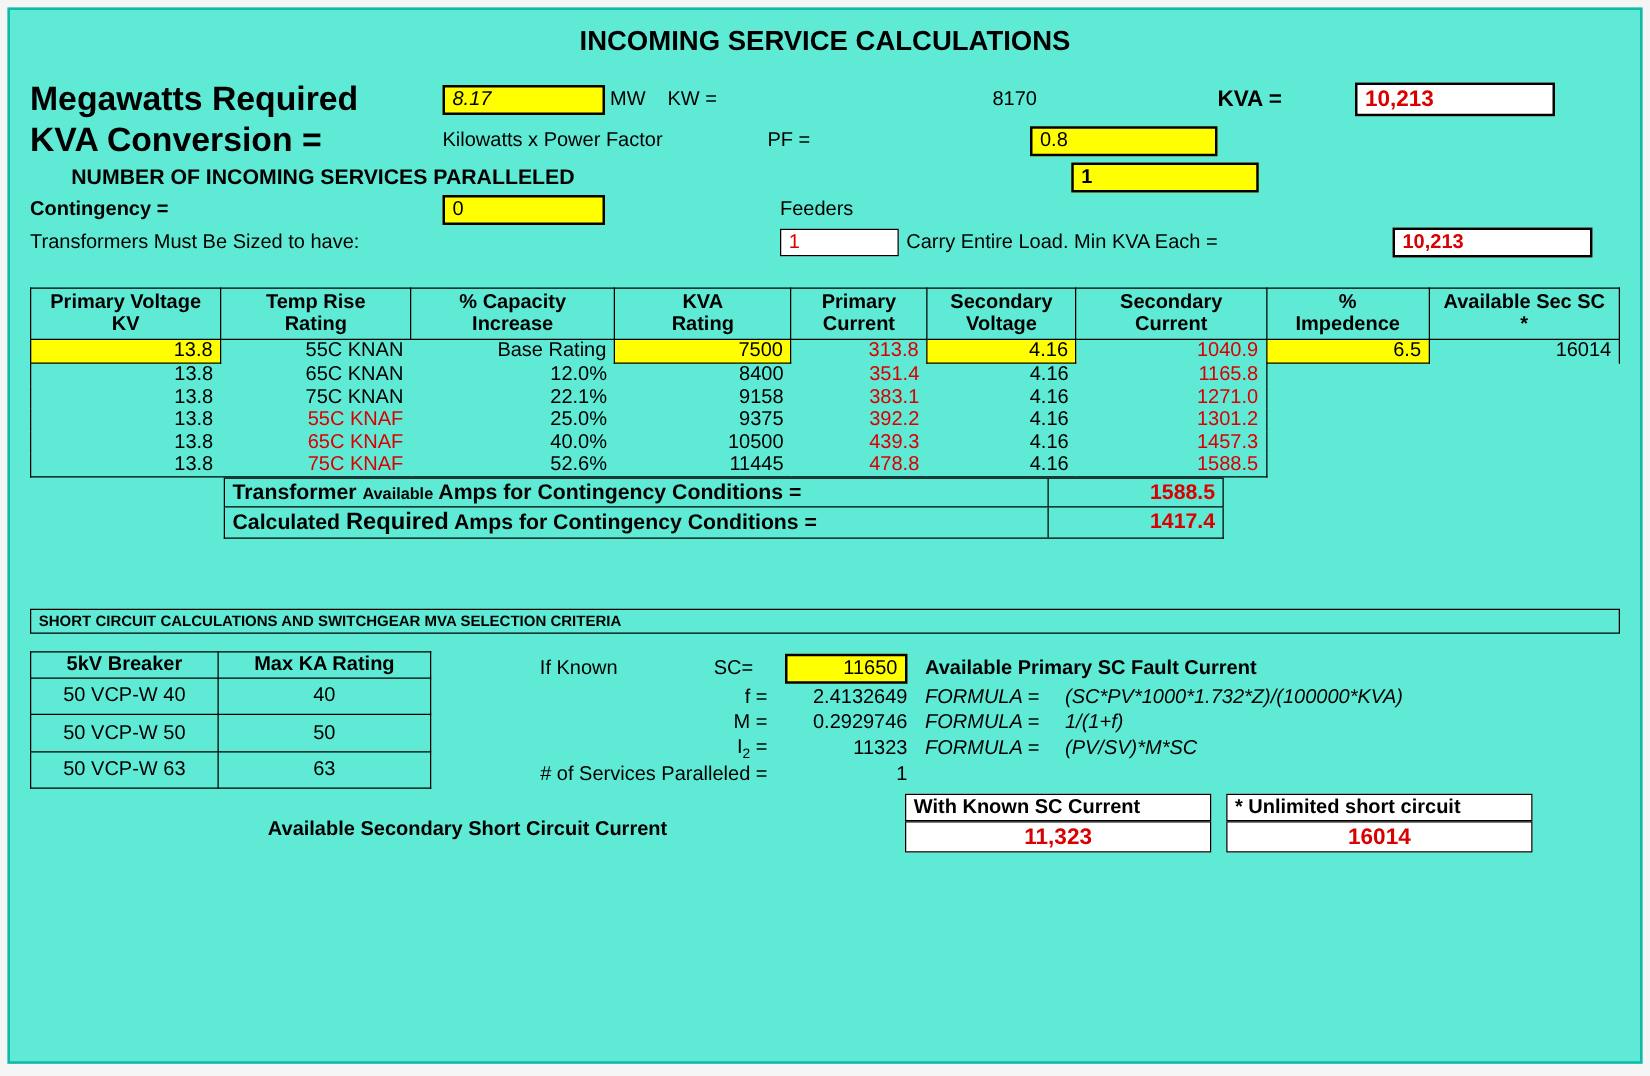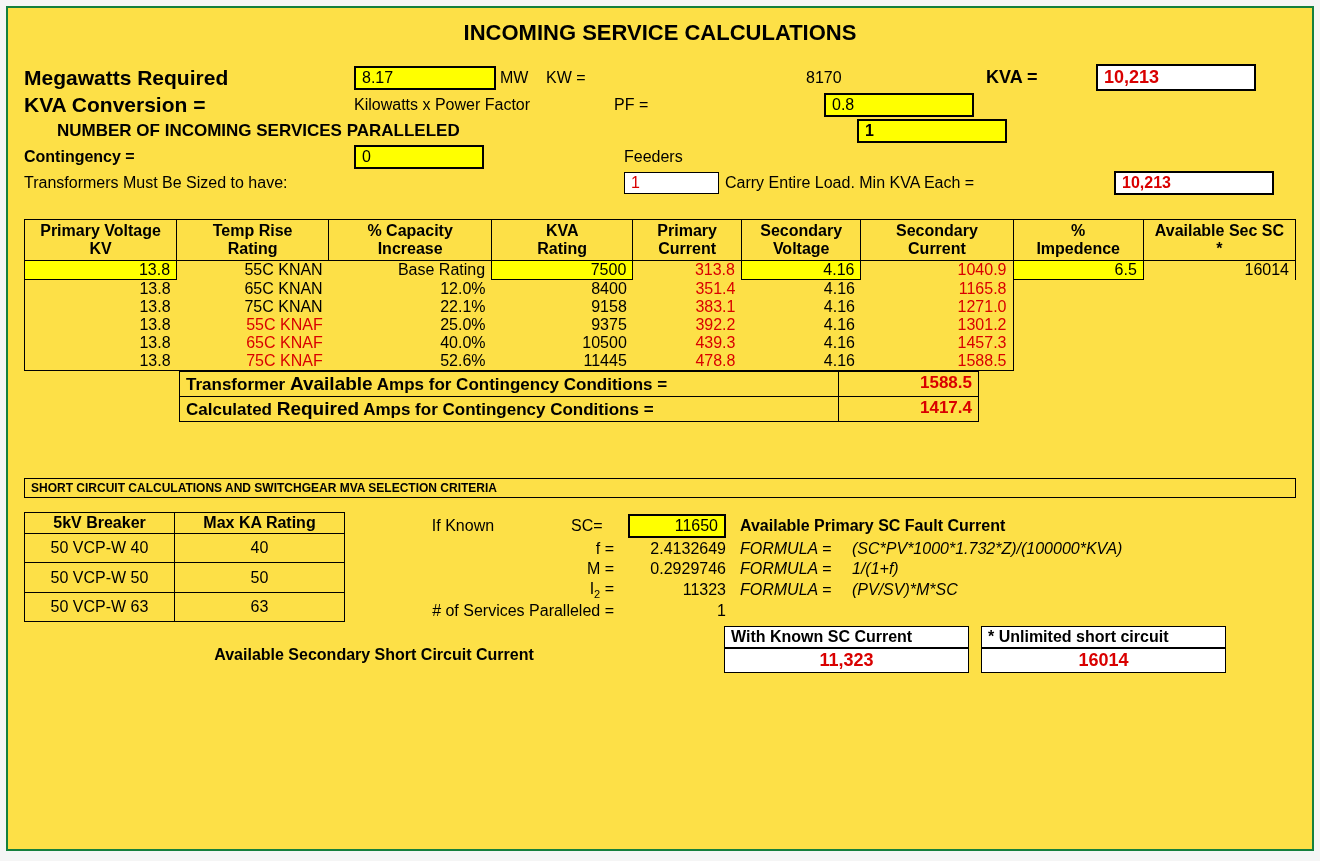--- a/index.html
+++ b/index.html
@@ -7,24 +7,24 @@
     margin: 0;
     padding: 0;
     background: #f5f5f5;
     font-family: Arial, sans-serif;
     font-size: 16px;
     color: #000;
     width: 1320px;
     height: 861px;
   }
   .page {
-    border: 2px solid #15803d;
+    border: 2px solid #14b8a6;
     margin: 6px;
     padding: 12px 16px 20px 16px;
-    background: #fde047;
+    background: #5eead4;
     height: 845px;
   }
   .title {
     text-align: center;
     font-weight: bold;
     font-size: 22px;
     margin-bottom: 18px;
   }
   .yellow-box {
     background: #ffff00;
@@ -43,21 +43,21 @@
   }
   .plain-box {
     border: 1.5px solid #000;
     text-align: right;
     padding: 1px 6px;
     background: #fff;
   }
   .red-text { color: #d90000; }
   .bold { font-weight: bold; }
   .row { display: flex; align-items: center; margin-bottom: 2px; }
-  .label-big { font-size: 21px; font-weight: bold; }
+  .label-big { font-size: 27px; font-weight: bold; }
   .label-med { font-size: 17px; font-weight: bold; }
   .inputs-section .row > div { display:flex; align-items:center;}
   table.transformer {
     border-collapse: collapse;
     width: 100%;
     margin-top: 24px;
   }
   table.transformer th {
     border: 1.5px solid #000;
     padding: 2px 4px;
@@ -108,21 +108,21 @@
 </style>
 </head>
 <body>
 
 <div class="page">
   <div class="title">INCOMING SERVICE CALCULATIONS</div>
 
   <div class="inputs-section">
     <div class="row">
       <div class="label-big" style="width:330px;">Megawatts Required</div>
-      <div class="yellow-box" style="width:142px;">8.17</div>
+      <div class="yellow-box" style="width:130px;font-style:italic;">8.17</div>
       <div style="width:50px; padding-left:4px;">MW</div>
       <div style="width:260px; text-align:right; padding-right:8px;">KW =</div>
       <div style="width:180px; text-align:right;">8170</div>
       <div style="width:90px; font-weight:bold; font-size:18px; text-align:right;">KVA =</div>
       <div style="width:20px;"></div>
       <div class="red-box" style="width:160px; font-size:18px;">10,213</div>
     </div>
     <div class="row">
       <div class="label-big" style="width:330px;">KVA Conversion =</div>
       <div style="width:260px;">Kilowatts x Power Factor</div>
@@ -228,21 +228,21 @@
           <td style="border-bottom:1.5px solid #000;">4.16</td>
           <td class="red-text" style="border-bottom:1.5px solid #000;border-right:1.5px solid #000;">1588.5</td>
           <td></td>
           <td></td>
         </tr>
       </tbody>
   </table>
 
   <div style="margin-left:155px; width:800px;">
     <div class="summary-row">
-      <div class="lab"><span>Transformer </span><span style="font-size:19px;">Available</span><span> Amps for Contingency Conditions =</span></div>
+      <div class="lab"><span>Transformer </span><span style="font-size:13px;">Available</span><span> Amps for Contingency Conditions =</span></div>
       <div class="val">1588.5</div>
     </div>
     <div class="summary-row" style="border-top:none;">
       <div class="lab"><span>Calculated </span><span style="font-size:19px;">Required</span><span> Amps for Contingency Conditions =</span></div>
       <div class="val">1417.4</div>
     </div>
   </div>
 
   <div class="sc-title">SHORT CIRCUIT CALCULATIONS AND SWITCHGEAR MVA SELECTION CRITERIA</div>
 

